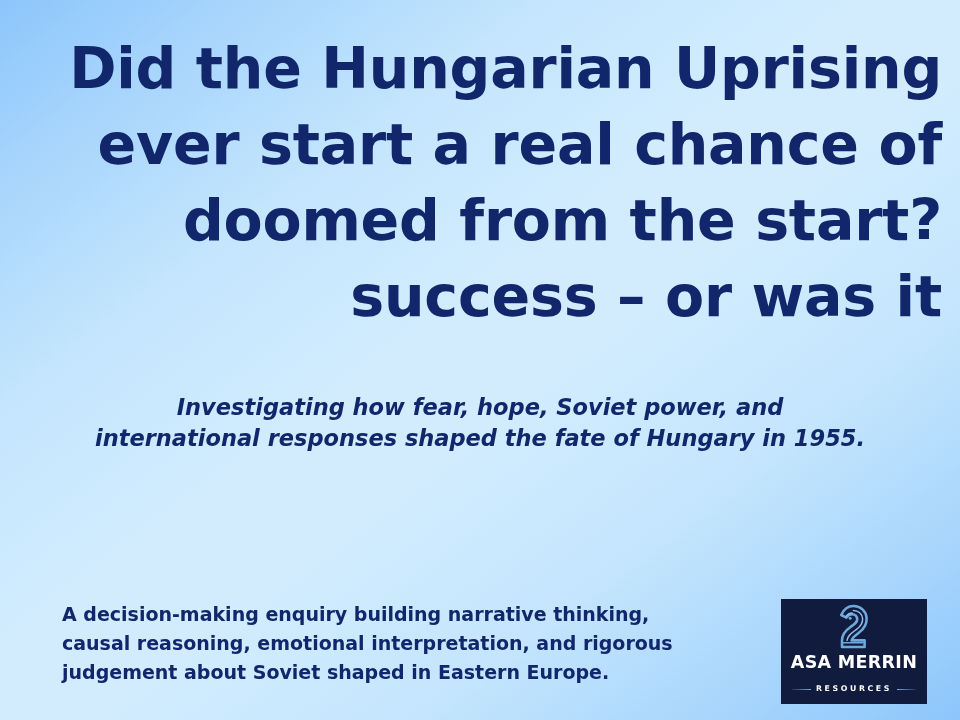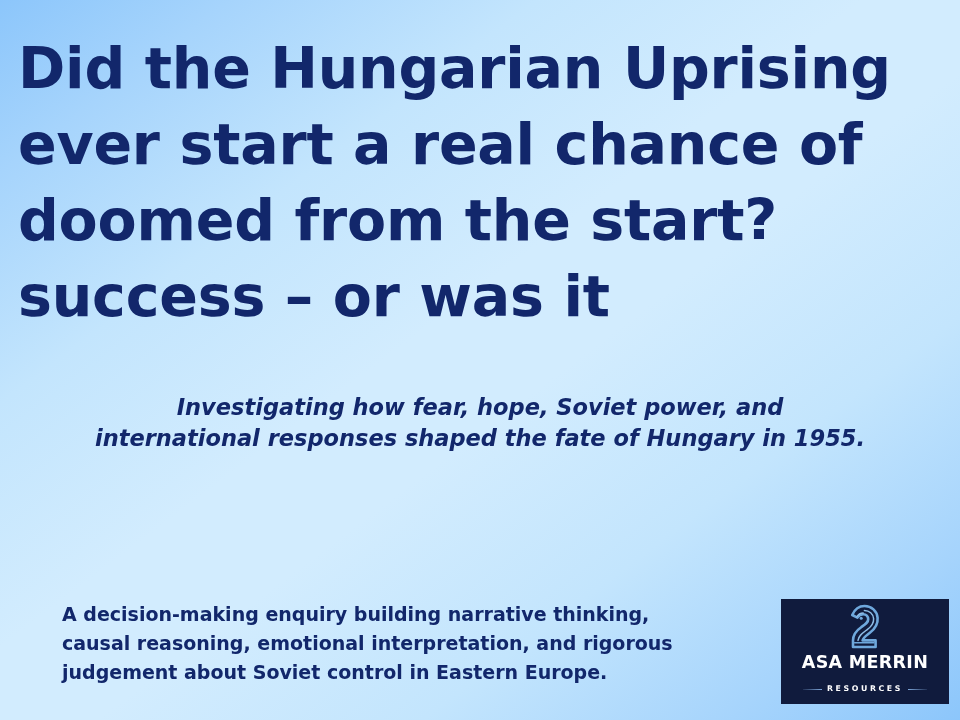--- a/index.html
+++ b/index.html
@@ -34,21 +34,21 @@
       );
     overflow: hidden;
   }
 
   
   #title-block {
     position: absolute;
     left: 18px;
     top: 30px;
     width: 924px;
-    text-align: left;
+    text-align: right;
   }
 
   .title-line {
     display: block;
     color: #12276B;
     font-size: 57px;
     line-height: 76px;
     font-weight: bold;
     letter-spacing: -0.2px;
     white-space: nowrap;
@@ -90,21 +90,21 @@
   .description-line {
     display: block;
     white-space: nowrap;
   }
 
   
   #logo {
     position: absolute;
     left: 781px;
     top: 599px;
-    width: 168px;
+    width: 146px;
     height: 105px;
     background: #101B3D;
     display: flex;
     flex-direction: column;
     align-items: center;
     justify-content: flex-start;
     box-sizing: border-box;
     padding-top: 5px;
   }
 
@@ -165,21 +165,21 @@
   </div>
 
   <div id="subtitle-block">
     <span class="subtitle-line">Investigating how fear, hope, Soviet power, and</span>
     <span class="subtitle-line">international responses shaped the fate of Hungary in 1955.</span>
   </div>
 
   <div id="description-block">
     <span class="description-line">A decision-making enquiry building narrative thinking,</span>
     <span class="description-line">causal reasoning, emotional interpretation, and rigorous</span>
-    <span class="description-line">judgement about Soviet control in Eastern Europe.</span>
+    <span class="description-line">judgement about Soviet shaped in Eastern Europe.</span>
   </div>
 
   <div id="logo">
 
     <svg id="logo-mark" viewBox="0 0 42 45" aria-hidden="true">
 
       <path d="M20.5 2.0 C27.5 2.0 33.0 7.0 33.6 13.8 C34.2 20.6 30.6 25.2 25.6 29.0
                C21.8 31.9 19.2 33.4 18.6 36.4 L31.6 36.4 L31.6 43.0 L9.0 43.0 L9.0 36.6
                C9.0 30.4 12.2 26.6 17.2 23.2 C21.4 20.3 24.2 18.6 24.2 15.2
                C24.2 12.2 22.2 10.2 19.2 10.2 C16.6 10.2 14.6 11.6 13.4 13.6

